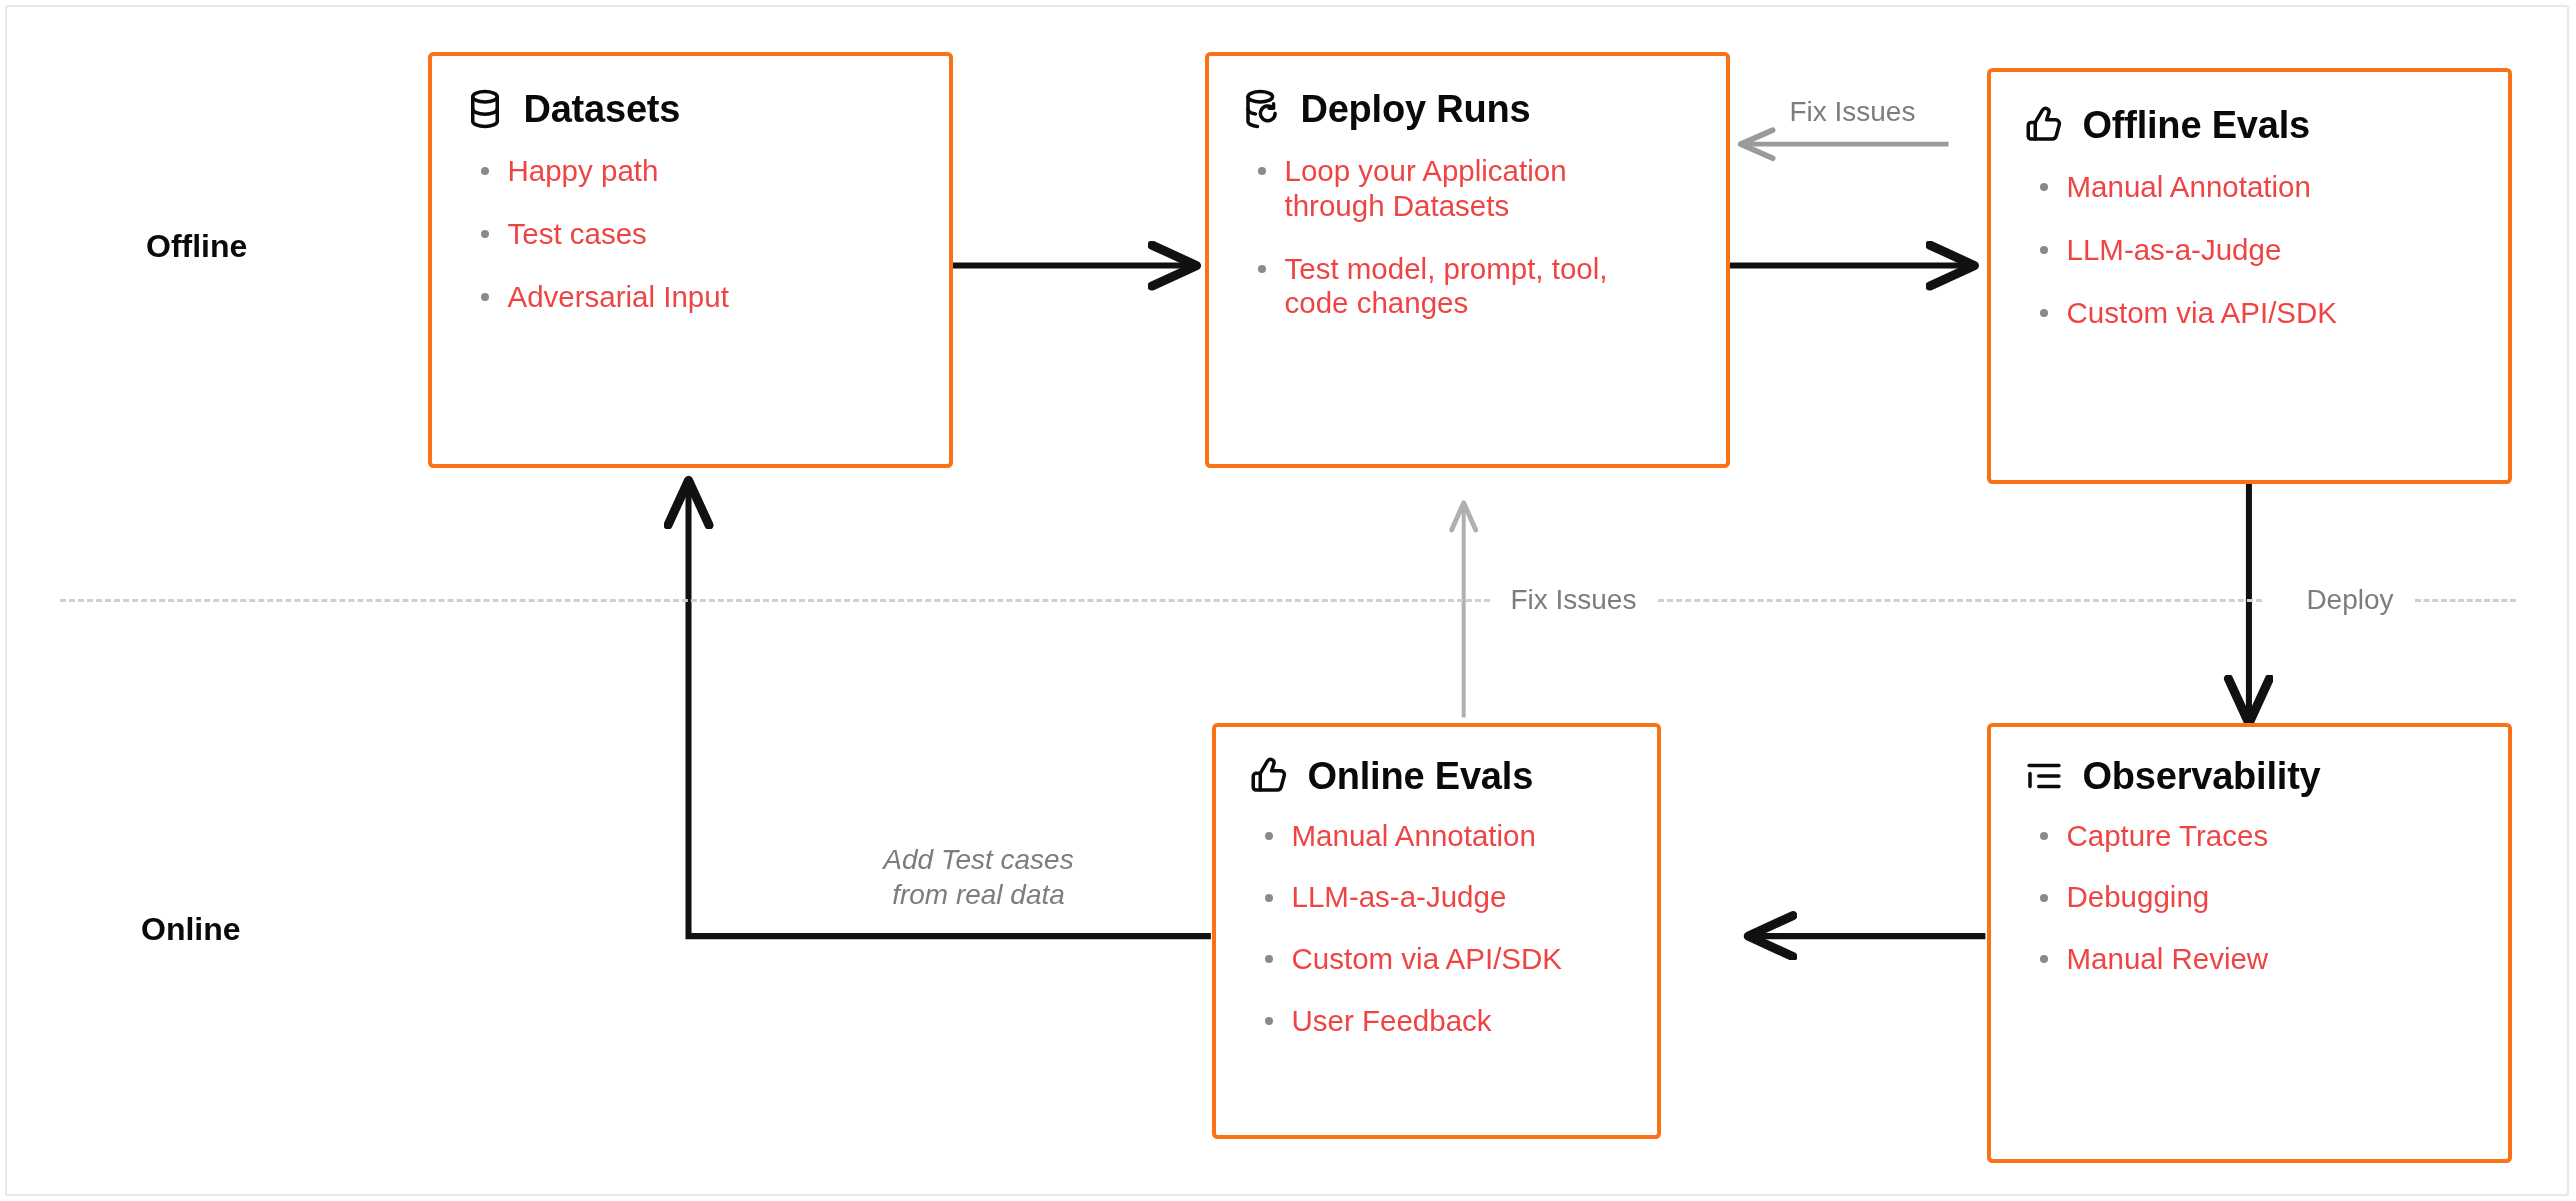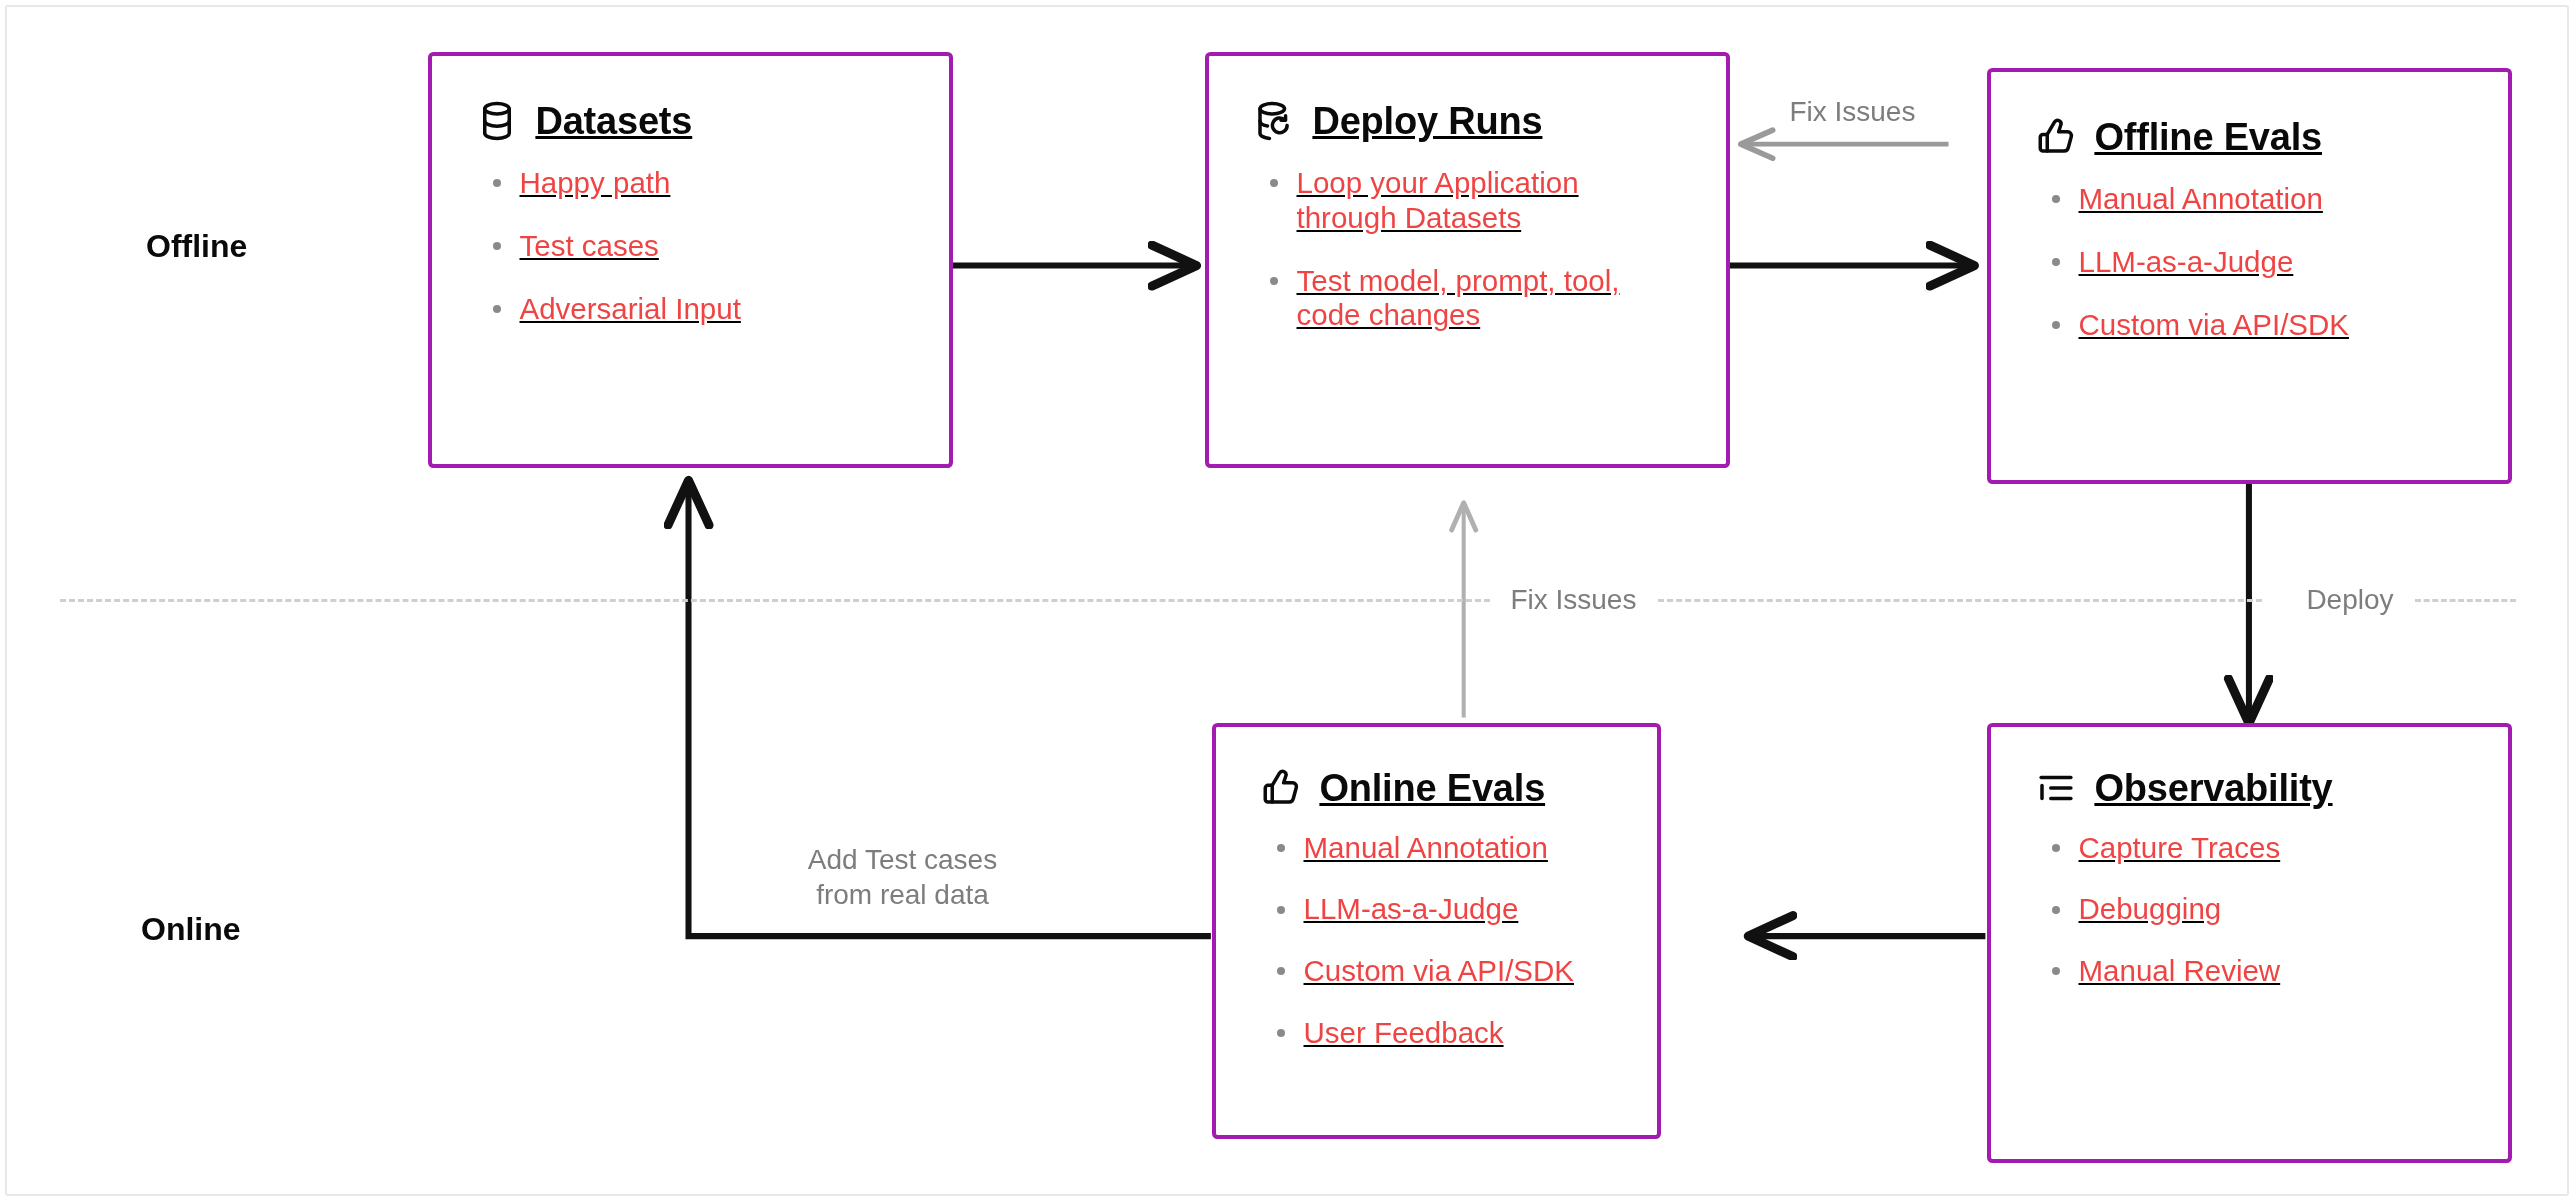--- a/index.html
+++ b/index.html
@@ -28,25 +28,24 @@
     border: 2px solid #e8e8e8;
     border-radius: 2.7px;
     box-sizing: border-box;
     pointer-events: none;
   }
 
   
   .node {
     position: absolute;
     background: #ffffff;
-    border: 4px solid #a21caf;
+    border: 4px solid #f97316;
     border-radius: 5.4px;
     box-sizing: border-box;
-    padding: 12px;
-    text-decoration: underline;
+    padding: 0;
   }
   .node-header {
     display: flex;
     align-items: center;
     gap: 17.4px;
     padding: 32px 0 0 32px;
   }
   .node-icon {
     width: 42px;
     height: 42px;
@@ -161,21 +160,21 @@
   <div class="divider" style="left:60px;  top:599px; width:1430px;"></div>
   <div class="divider" style="left:1658px; top:599px; width:604px;"></div>
   <div class="divider" style="left:2415px; top:599px; width:101px;"></div>
 
   <div class="lane-label" style="left:146px; top:228px;">Offline</div>
   <div class="lane-label" style="left:141px; top:902px;margin-top:9px;">Online</div>
 
   <div class="edge-label" style="left:1780px; top:95px;">Fix Issues</div>
   <div class="edge-label" style="left:1501px; top:583px;">Fix Issues</div>
   <div class="edge-label" style="left:2297px; top:583px;">Deploy</div>
-  <div class="edge-label center" style="left:782px; top:843px; width:241px; padding:0;">
+  <div class="edge-label center" style="left:858px; top:843px; width:241px; padding:0;font-style:italic;">
     <div>Add Test cases</div>
     <div>from real data</div>
   </div>
 
   <div class="node" style="left:428px; top:52px; width:525px; height:416px;">
     <div class="node-header">
       <span class="node-icon">
         <svg viewBox="0 0 24 24" fill="none" stroke="#0a0a0a" stroke-width="2" stroke-linecap="round" stroke-linejoin="round">
           <ellipse cx="12" cy="5" rx="7" ry="3"></ellipse>
           <path d="M5 5v14c0 1.66 3.13 3 7 3s7-1.34 7-3V5"></path>

